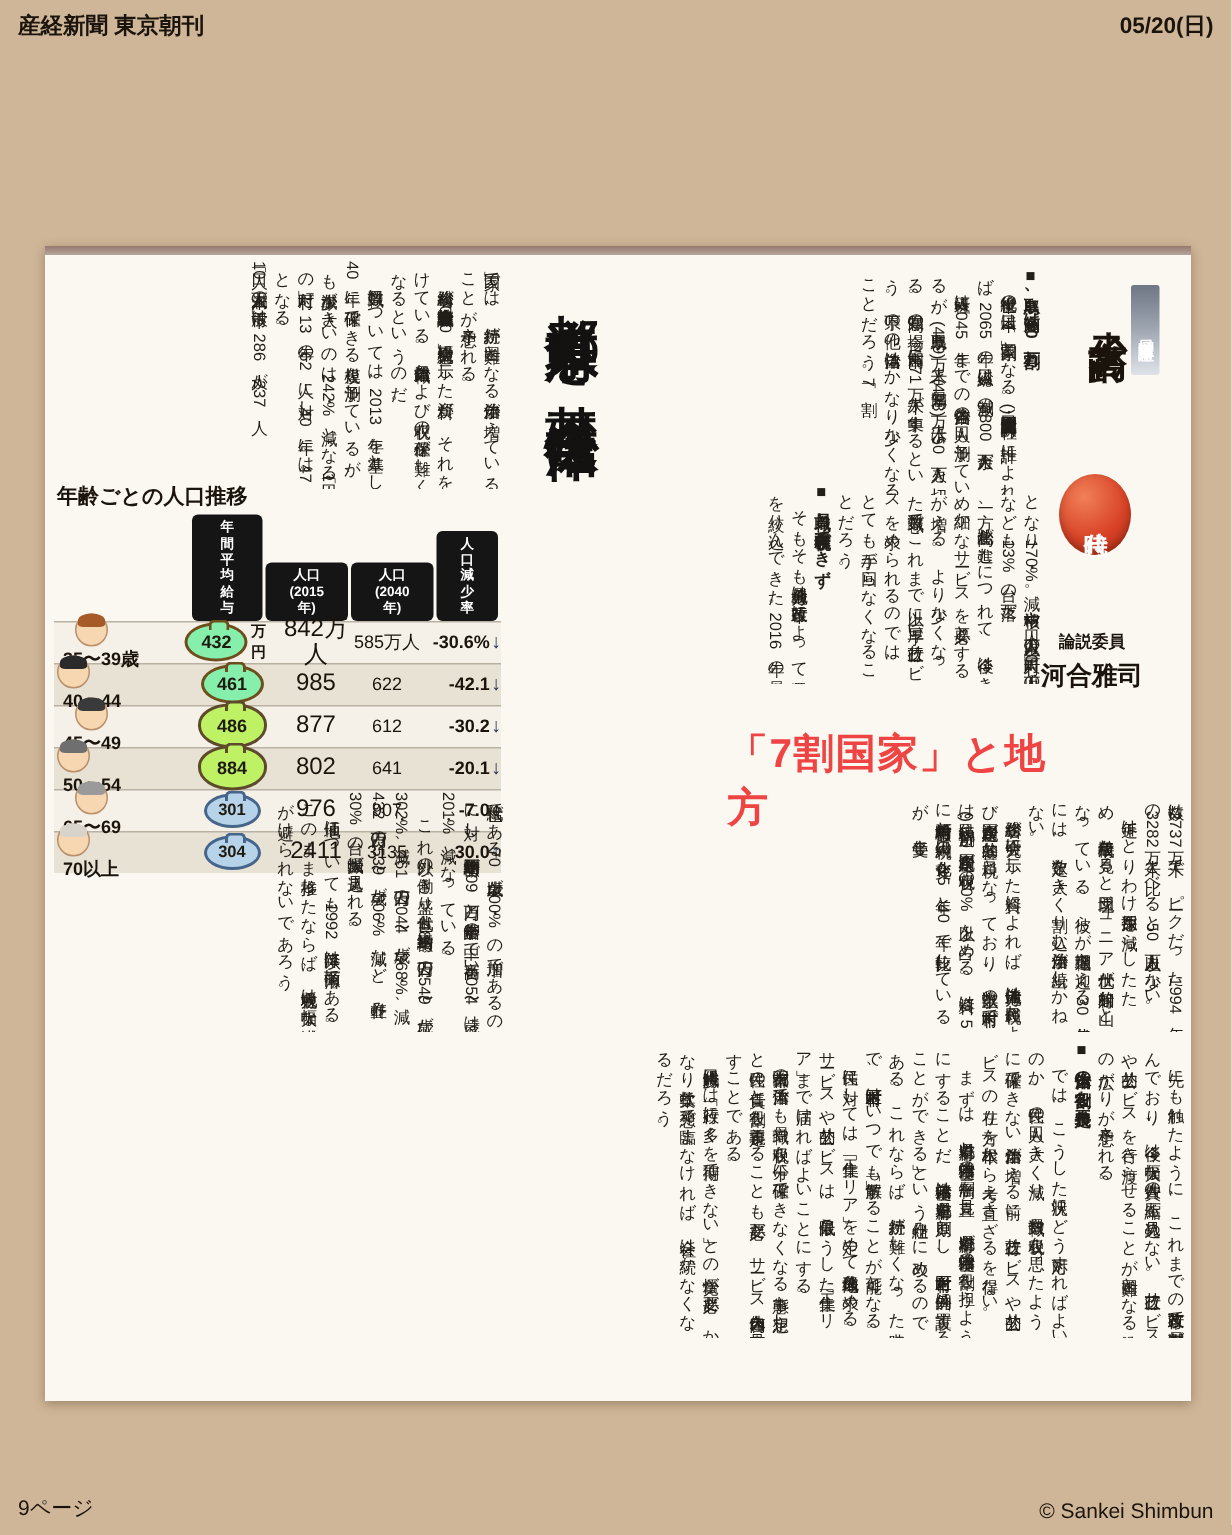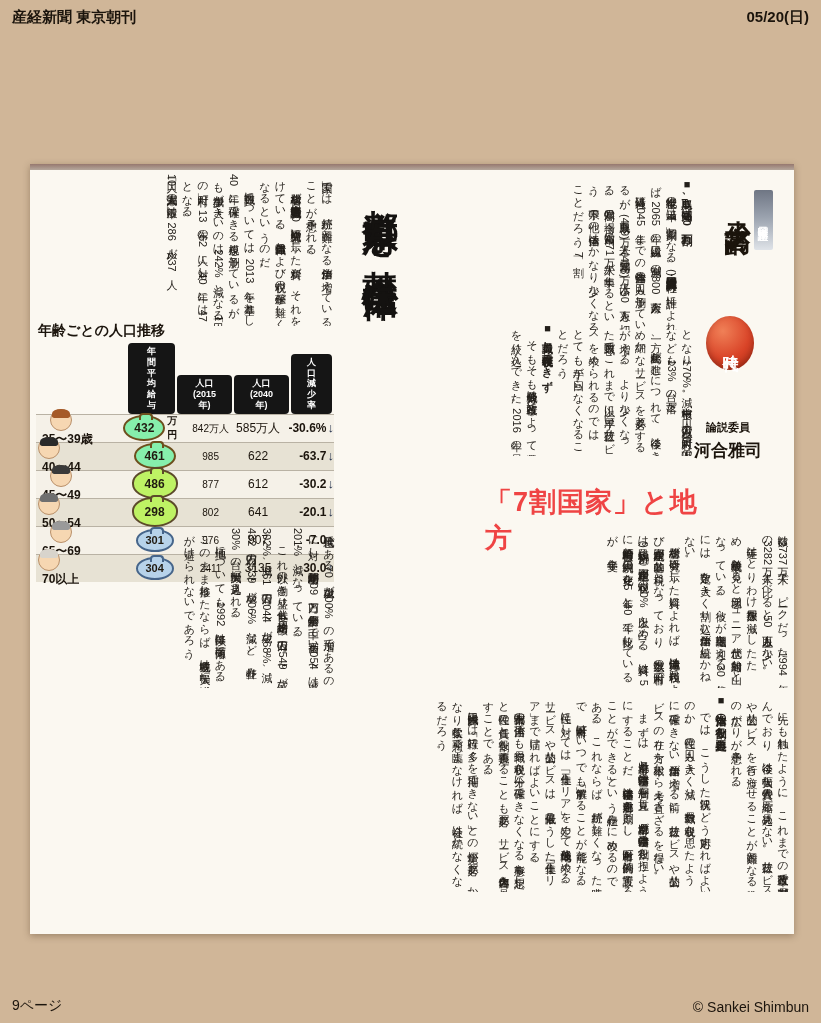--- a/index.html
+++ b/index.html
@@ -89,21 +89,21 @@
   .cell-salary{width:66px;display:flex;align-items:center;justify-content:center;}
   .purse{display:flex;align-items:center;justify-content:center;font-weight:700;
          font-size:12px;color:#201a10;position:relative;flex:none;}
   .purse::before{content:'';position:absolute;top:-4px;left:50%;margin-left:-5px;
          width:10px;height:5px;border-radius:4px 4px 0 0;background:inherit;
          border:inherit;border-bottom:none;}
   .purse-orange{width:38px;height:22px;border-radius:50%;background:#86efac;border:2px solid #6d4f1d;}
   .purse-bag{width:42px;height:26px;border-radius:46% 46% 50% 50%;background:#bef264;border:2px solid #5c4a2a;}
   .purse-blue{width:34px;height:19px;border-radius:50%;background:#b7d3ea;border:2px solid #46658a;font-size:11px;}
   .salary-unit{font-size:10px;font-weight:700;margin-left:2px;}
-  .cell-p15{width:52px;text-align:center;font-size:10px;line-height:1.1;}
+  .cell-p15{width:52px;text-align:center;font-size:16px;line-height:1.1;}
   .cell-p40{width:48px;text-align:center;font-size:12px;line-height:1.1;}
   .cell-rate{width:56px;text-align:right;font-size:12px;font-weight:700;line-height:1.05;
              display:flex;align-items:center;justify-content:flex-end;}
   .arrow{font-size:13px;font-weight:700;color:#1c2a46;margin-left:1px;}
   .source{font-size:10px;color:#6a635a;text-align:right;margin-top:3px;}
 </style>
 </head>
 <body>
 
 <div class="top-bar">
@@ -183,21 +183,21 @@
       <div class="cell-agewrap">
           <span class="face m1" style="--hair:#2a2a2a"></span>
         <span class="age">40〜44</span>
         </div>
       <div class="cell-salary">
           <span class="purse purse-orange">461</span>
         </div>
       <div class="cell-p15">985</div>
       <div class="cell-p40">622</div>
       <div class="cell-rate">
-          <span>-63.7</span>
+          <span>-42.1</span>
         <span class="arrow">↓</span>
         </div>
     </div>
 
     <div class="trow">
       <div class="cell-agewrap">
           <span class="face m0" style="--hair:#3a3a3a"></span>
         <span class="age">45〜49</span>
         </div>
       <div class="cell-salary">
@@ -210,21 +210,21 @@
         <span class="arrow">↓</span>
         </div>
     </div>
 
     <div class="trow">
       <div class="cell-agewrap">
           <span class="face m1" style="--hair:#6f6f6f"></span>
         <span class="age">50〜54</span>
         </div>
       <div class="cell-salary">
-          <span class="purse purse-bag">298</span>
+          <span class="purse purse-bag">884</span>
         </div>
       <div class="cell-p15">802</div>
       <div class="cell-p40">641</div>
       <div class="cell-rate">
           <span>-20.1</span>
         <span class="arrow">↓</span>
         </div>
     </div>
 
     <div class="trow">

